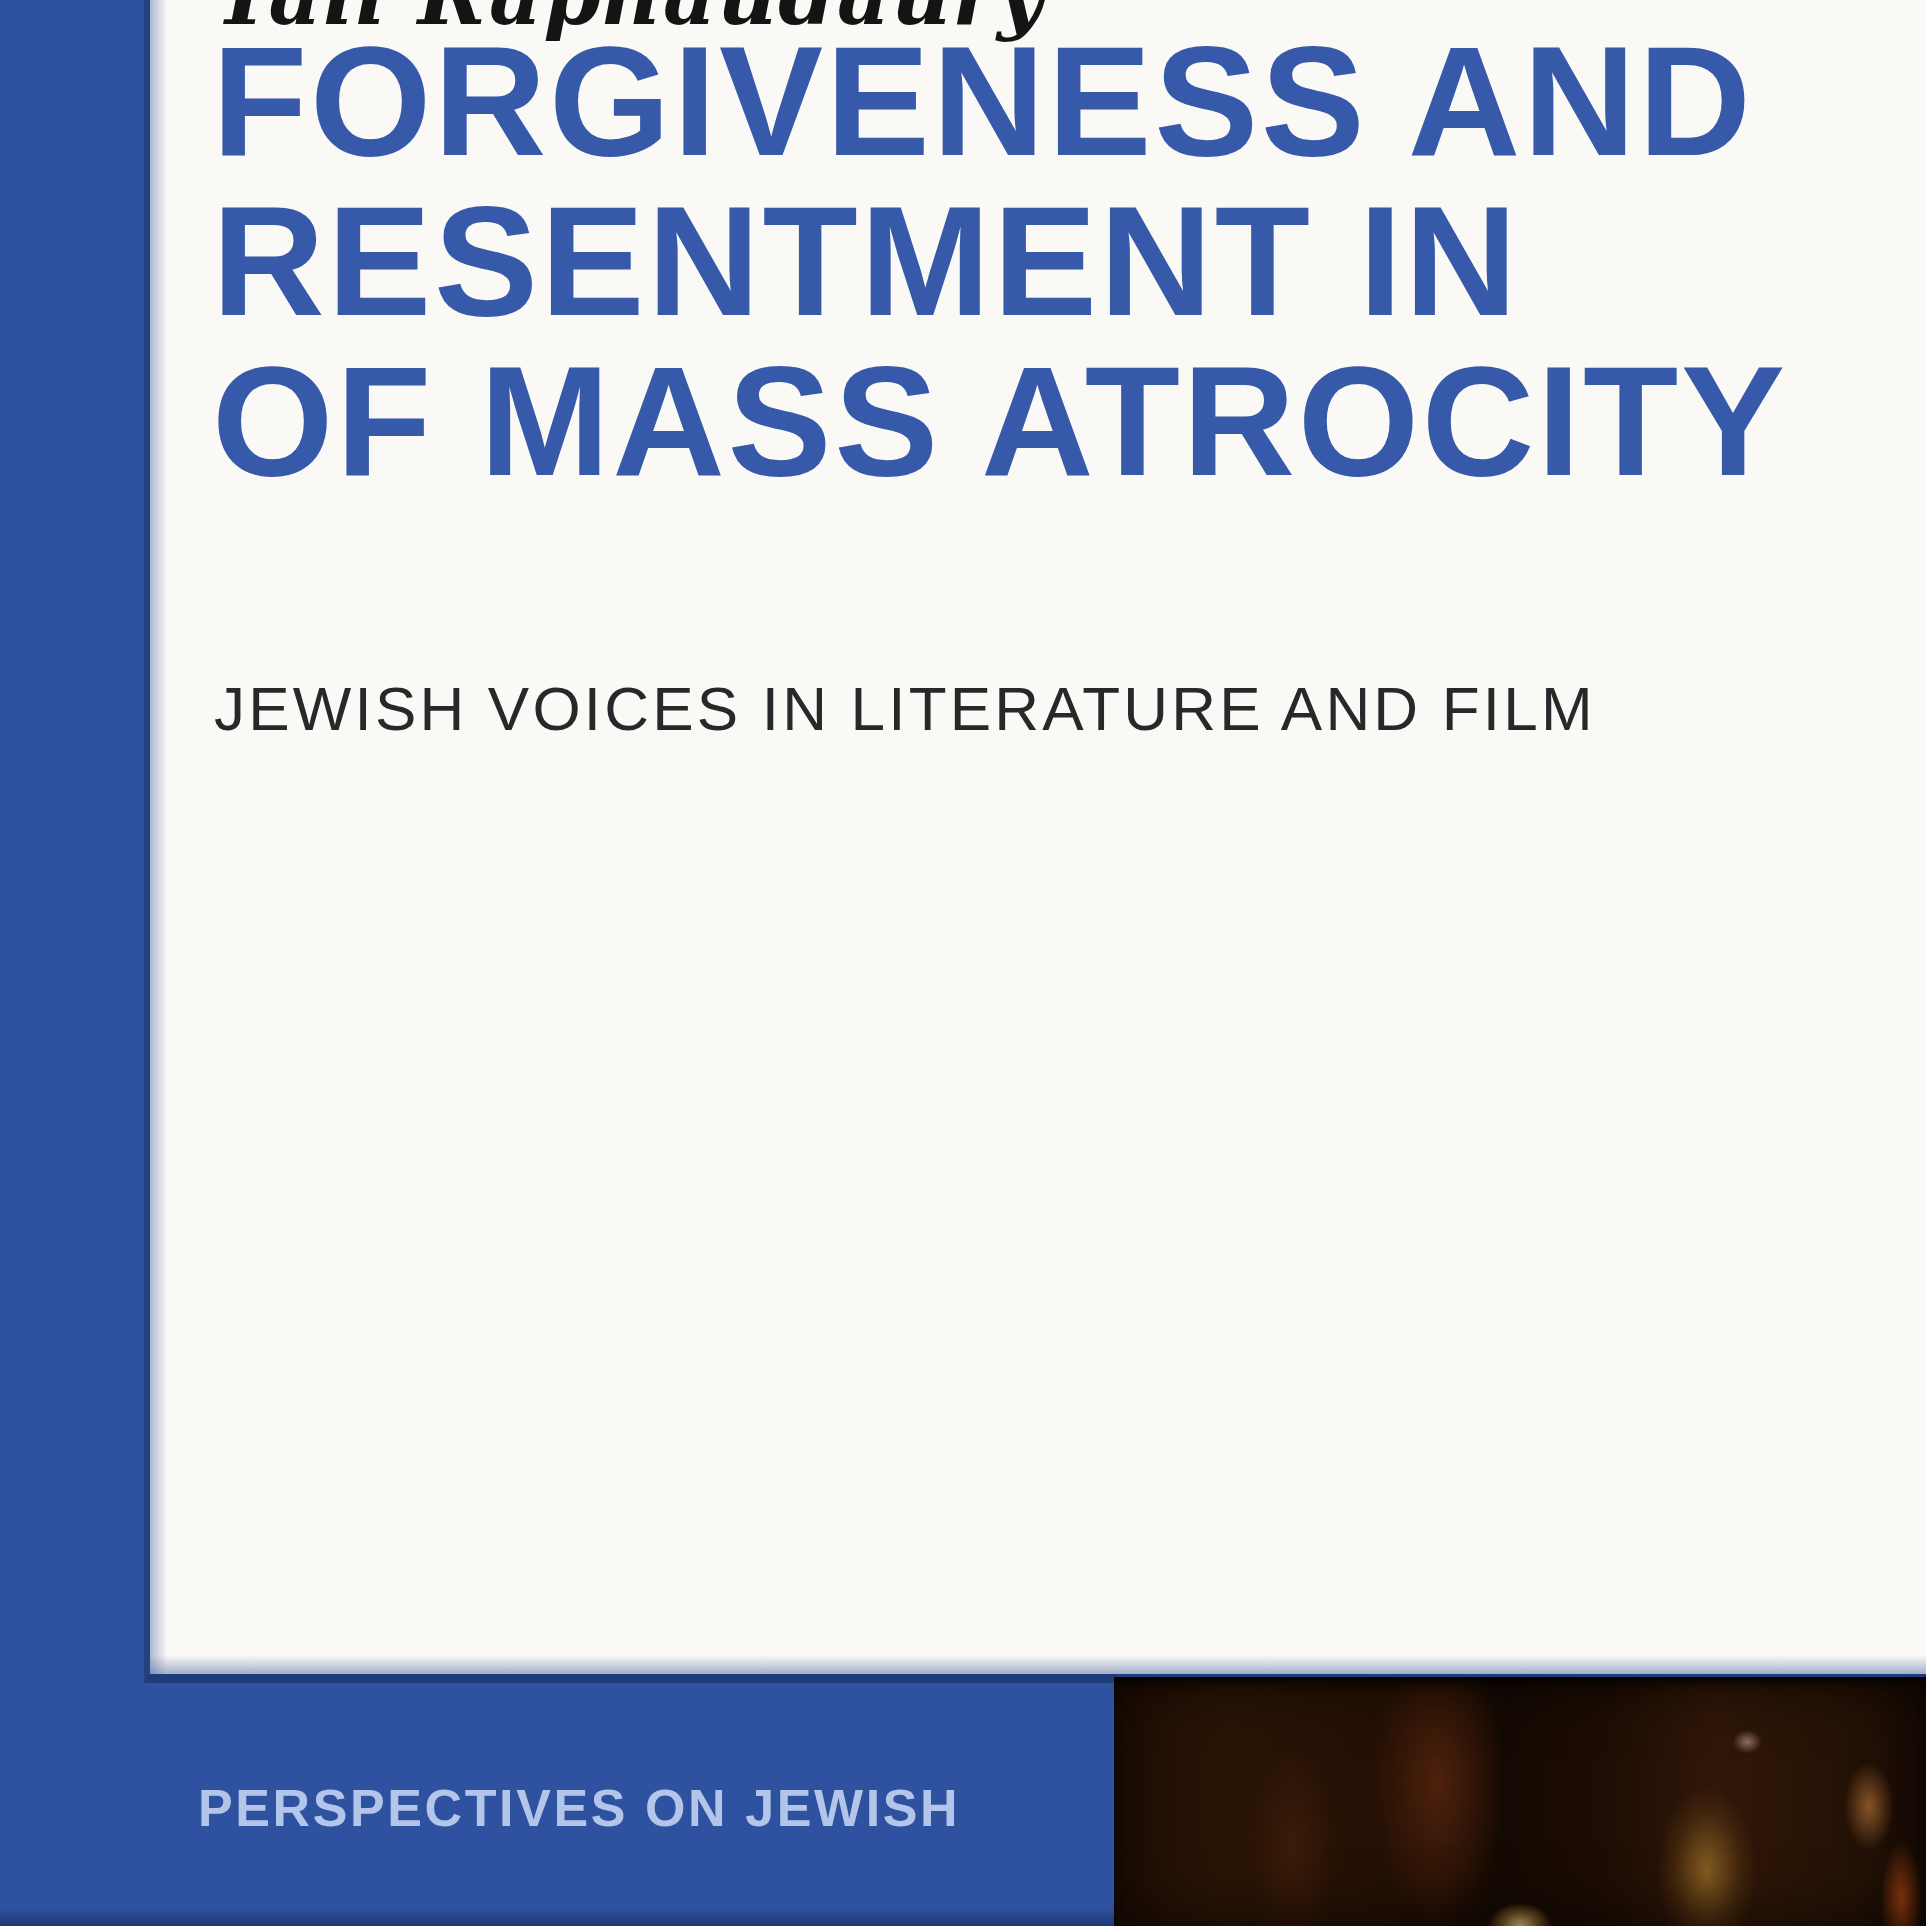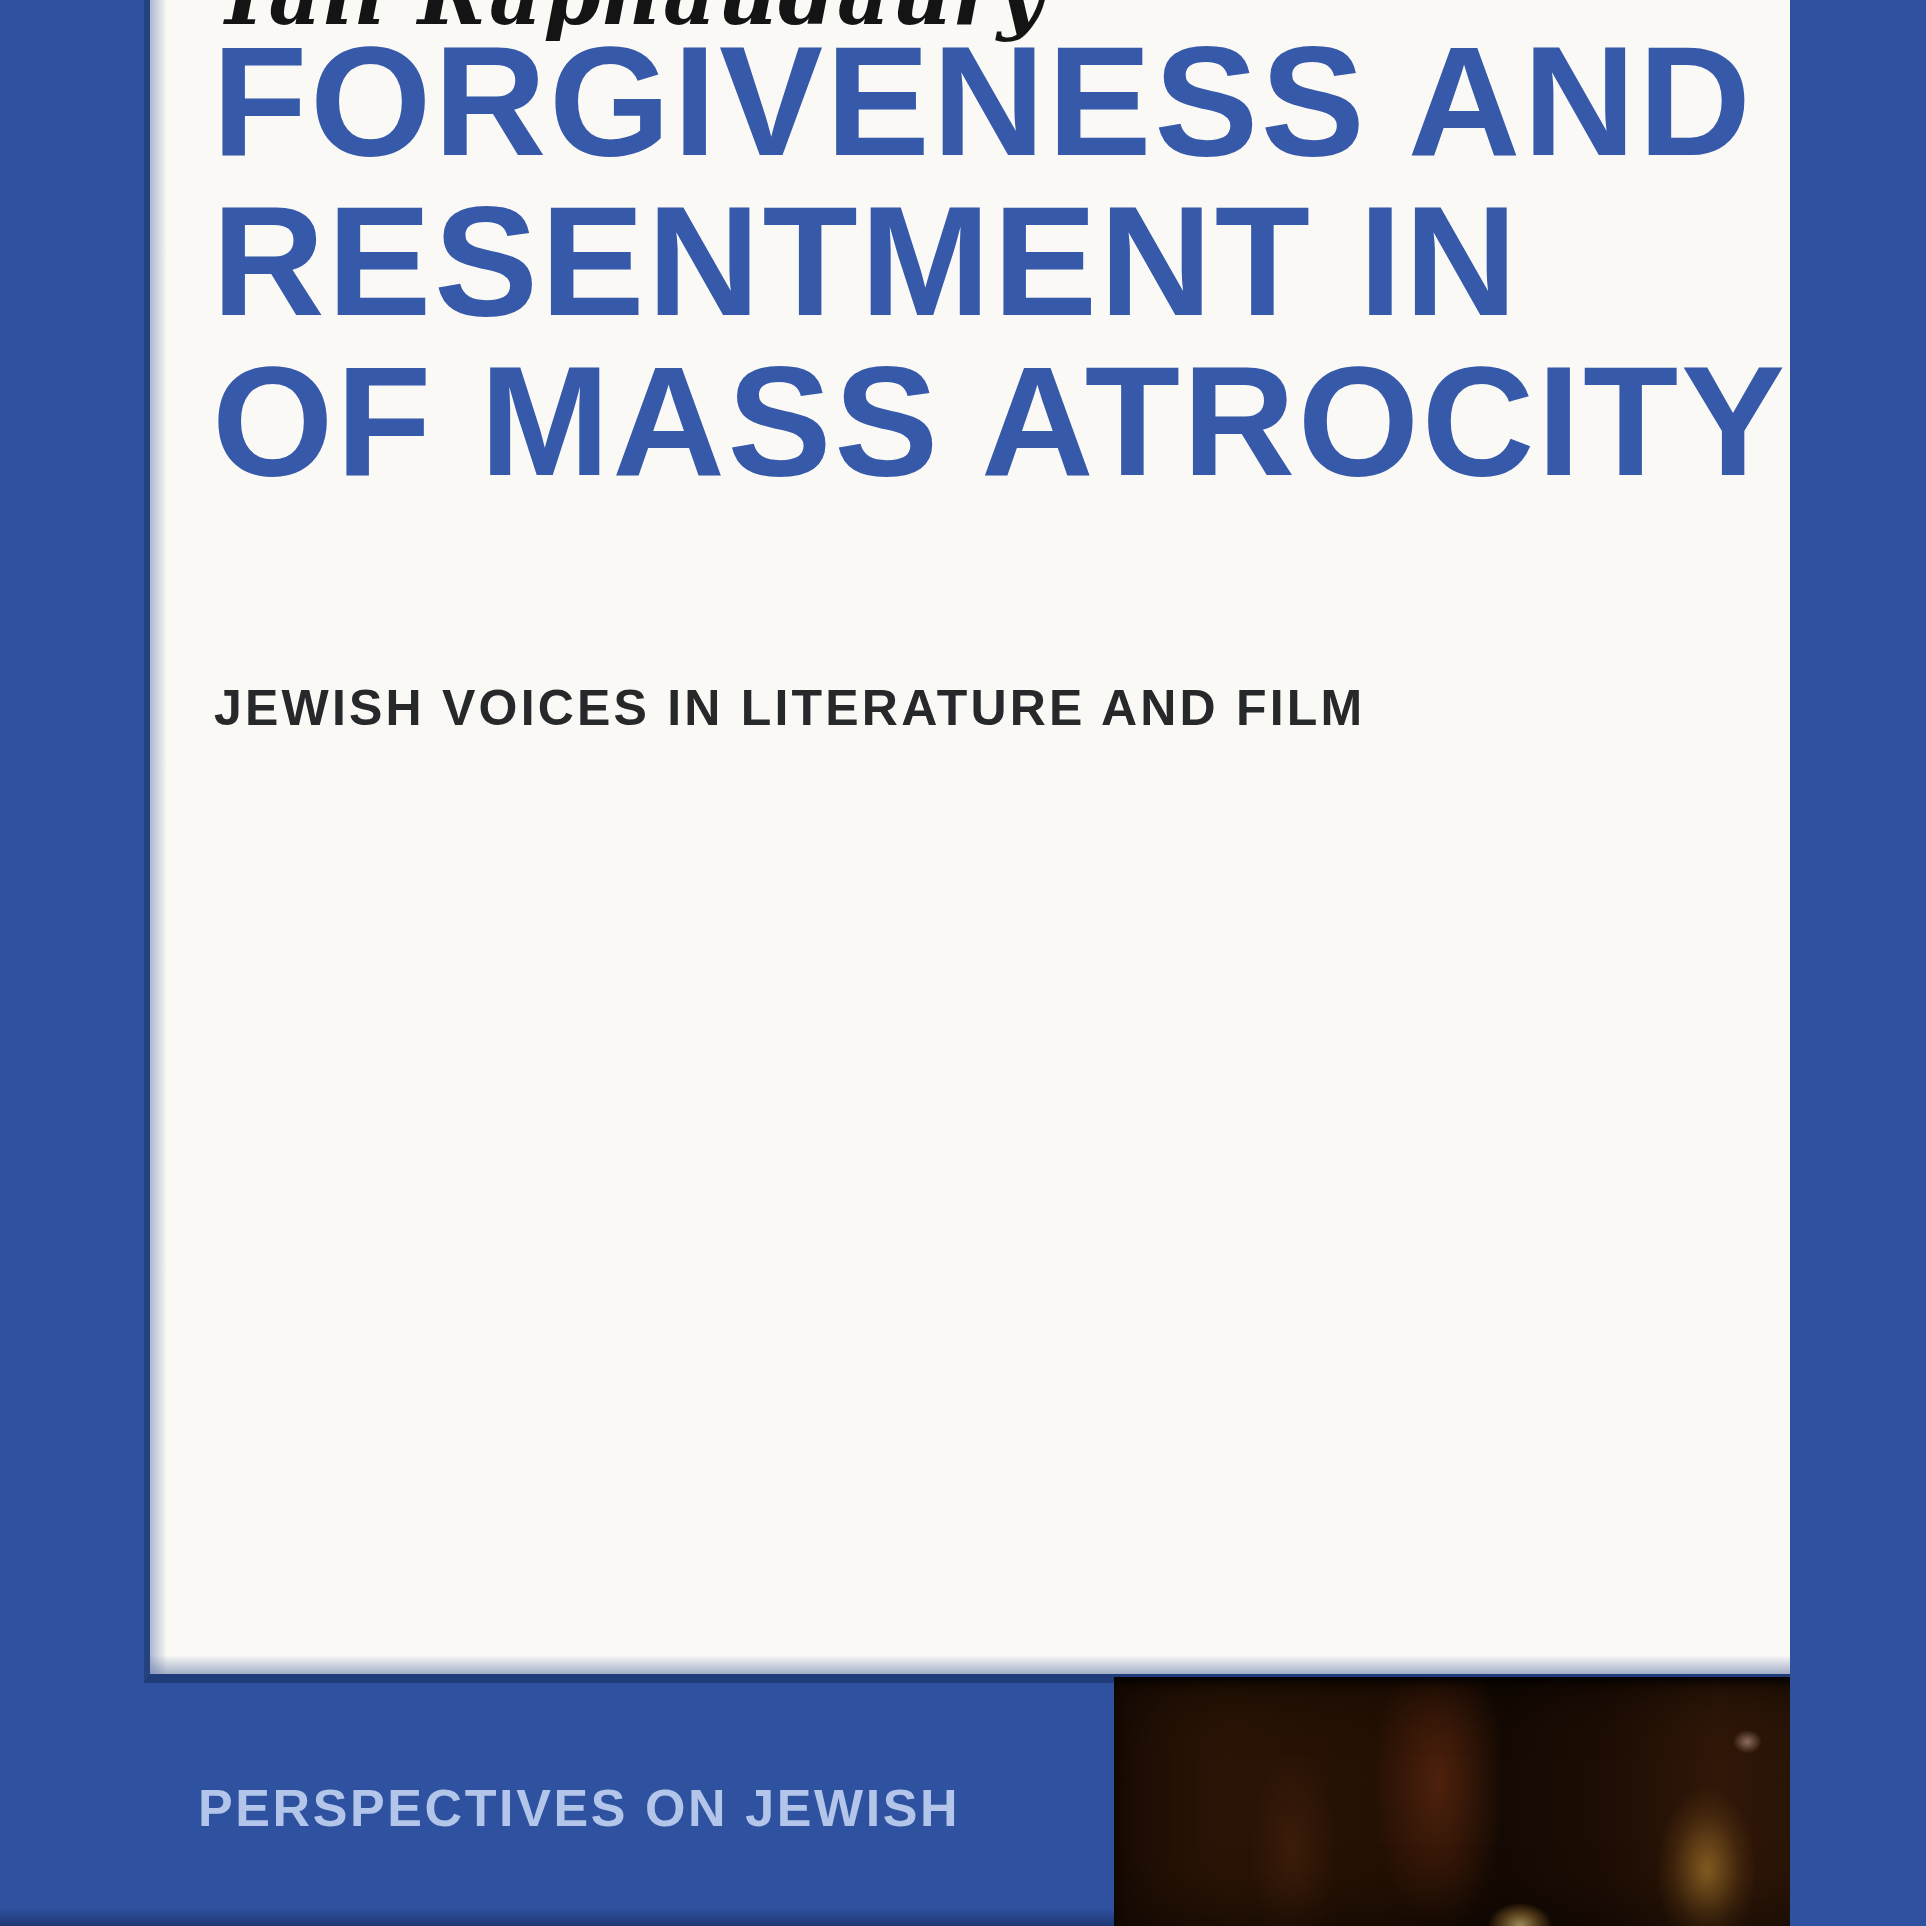--- a/index.html
+++ b/index.html
@@ -6,21 +6,21 @@
     margin: 0;
     padding: 0;
     width: 1926px;
     height: 1926px;
     overflow: hidden;
     background: #2e52a0;
     font-family: "Liberation Sans", sans-serif;
   }
   .cover {
     position: relative;
-    width: 1790px;
+    width: 1926px;
     height: 1926px;
     background: #2e52a0;
     overflow: hidden;
   }
   
   .spine-stripe {
     position: absolute;
     left: 0; top: 0;
     width: 137px; height: 1926px;
     background: #2e52a0;
@@ -77,22 +77,22 @@
     line-height: 160px;
     letter-spacing: 2.6px;
     color: #3659aa;
     white-space: nowrap;
   }
   .title .t-line { display: block; }
   .subtitle {
     position: absolute;
     left: 64px;           
     top: 750px;           
-    font-weight: 700;
-    font-size: 50px;
+    font-weight: 400;
+    font-size: 62px;
     line-height: 71px;
     letter-spacing: 3.2px;
     color: #26282a;
     white-space: nowrap;
     text-align: center;
   }
   
   .series {
     position: absolute;
     left: 198px;

